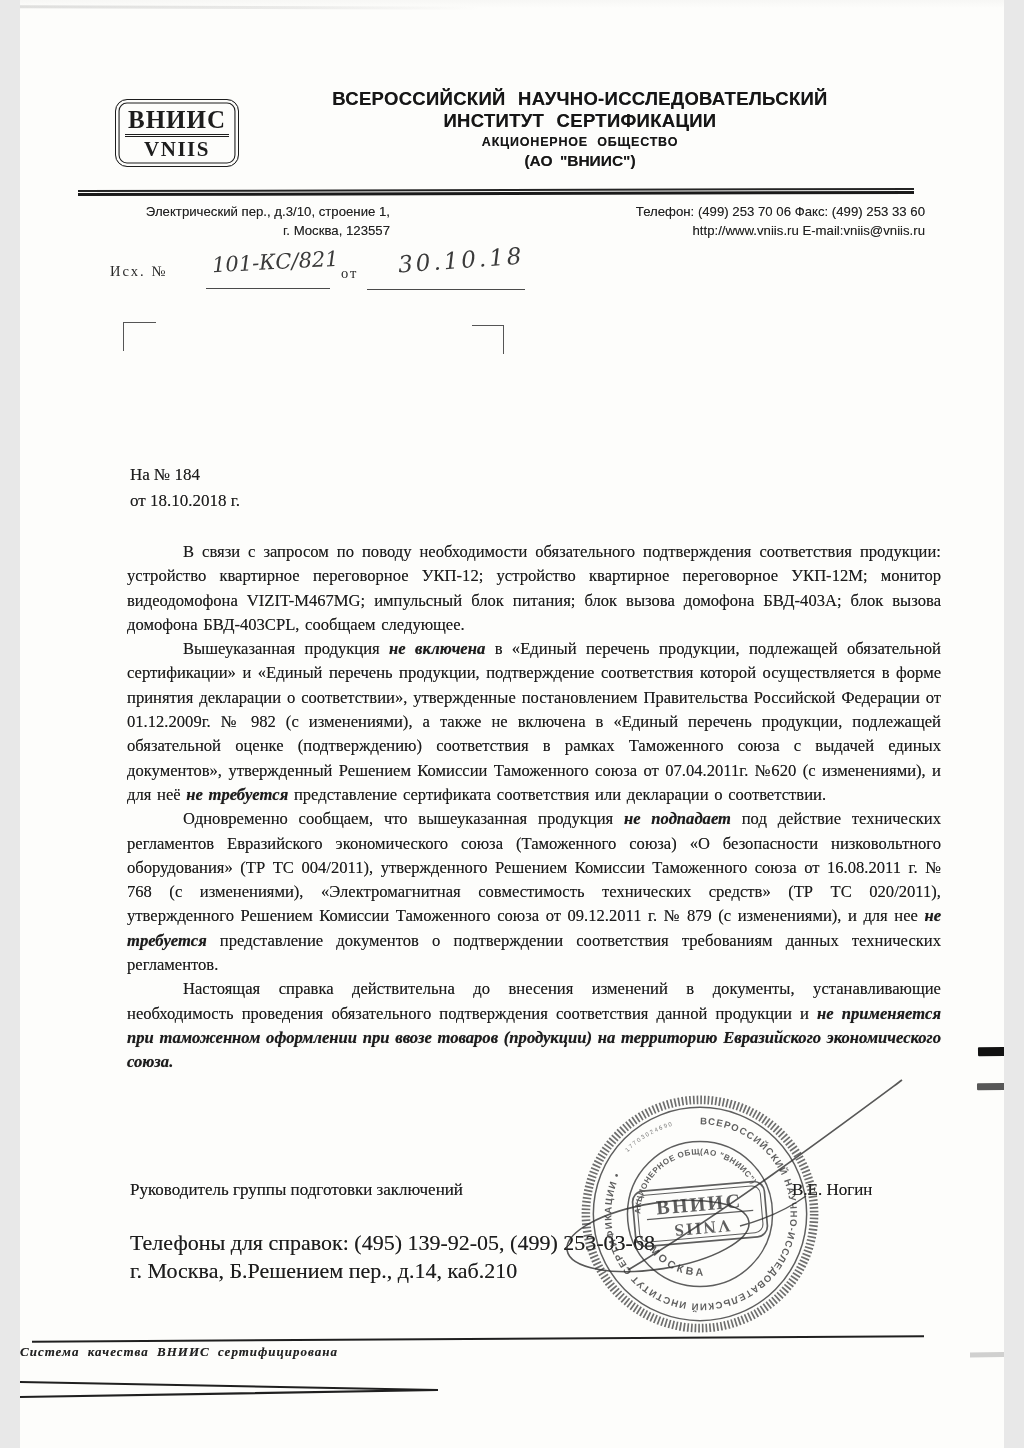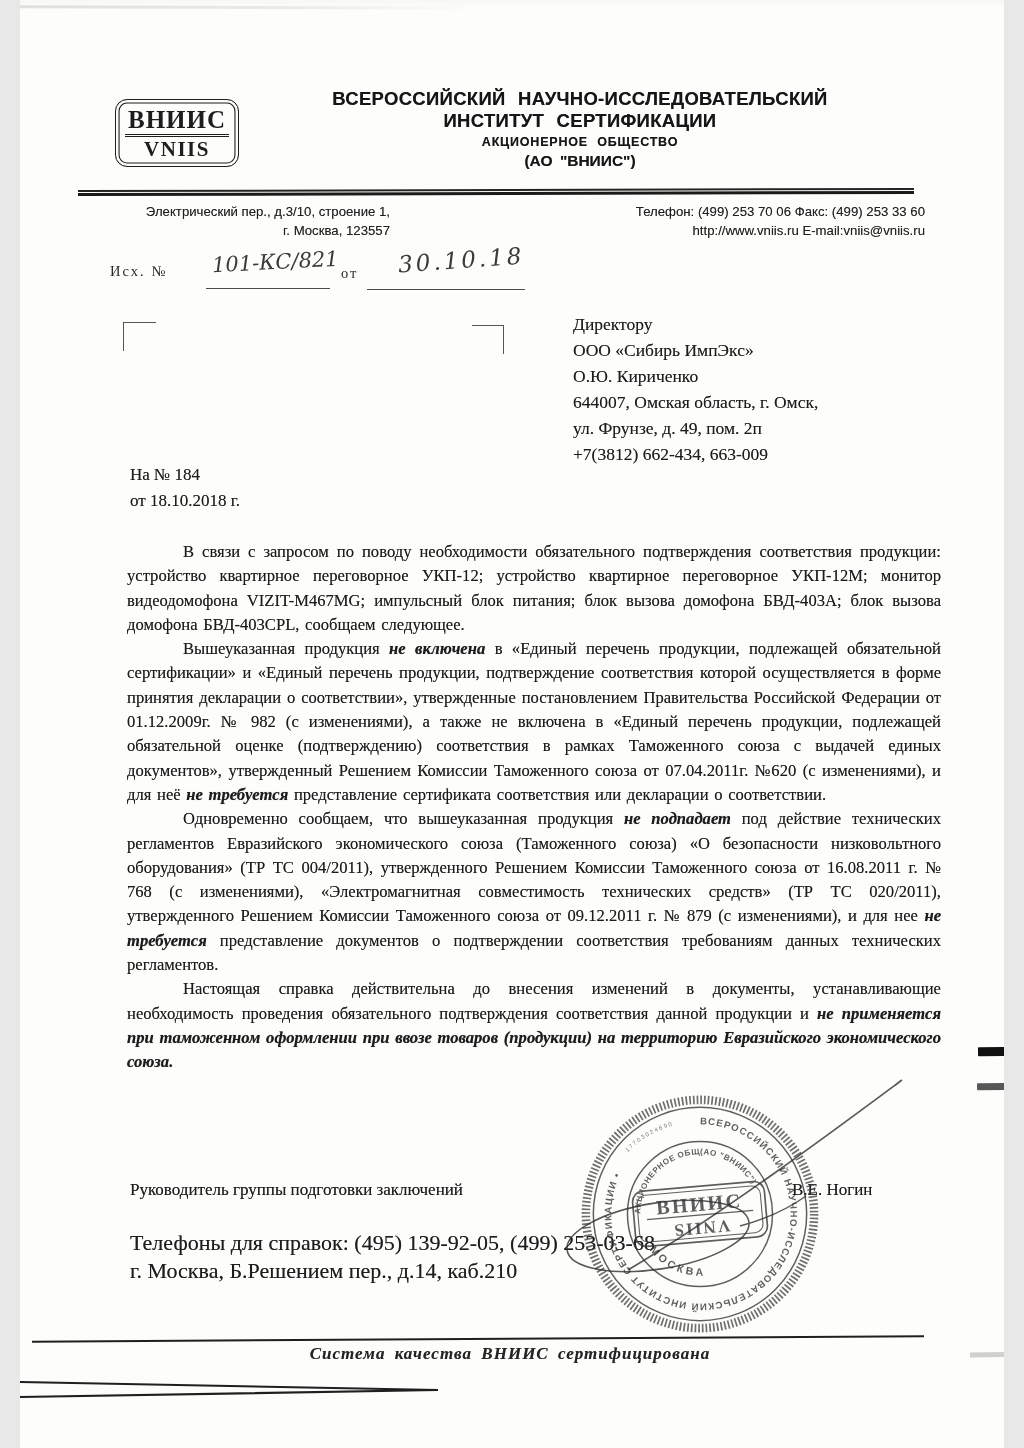--- a/index.html
+++ b/index.html
@@ -70,23 +70,23 @@
   .sig-position{left:110px; top:1180px; width:470px; font-size:17px;
     text-shadow:0 0 .6px rgba(0,0,0,.55);}
   .sig-name{left:772px; top:1180px; font-size:17px; text-shadow:0 0 .5px rgba(0,0,0,.5);}
   .phones{left:110px; top:1229px; width:560px; font-weight:normal; font-size:22px;
     line-height:28px; text-shadow:0 0 .5px rgba(0,0,0,.5);}
   
   .stamp{left:552px; top:1086px; width:256px; height:256px; opacity:.82;}
   .sig-overlay{left:520px; top:1030px; width:380px; height:300px; opacity:.8;}
   
   .footer-rule{left:12px; top:1338px; width:892px; height:2.4px; background:#1f1f1f; transform:rotate(-.35deg);}
-  .footer-note{left:0; top:1344px; width:960px; text-align:center;
-    font-style:italic; font-weight:bold; font-size:17px; letter-spacing:1px;
-    word-spacing:4px; color:#242424; text-shadow:0 0 .4px rgba(0,0,0,.4);padding-left:10px;}
+  .footer-note{left:0; top:1344px; width:960px; 
+    font-style:italic; font-weight:bold; font-size:13px; letter-spacing:1px;
+    word-spacing:4px; color:#242424; text-shadow:0 0 .4px rgba(0,0,0,.4);}
   .wedge{left:0; top:1376px; width:440px; height:26px;}
   
   .art1{left:958px; top:1047px; width:40px; height:9px; background:#111; transform:rotate(-1deg); border-radius:1px;}
   .art2{left:957px; top:1083px; width:42px; height:7px; background:#3a3a3a; opacity:.85; transform:rotate(-.6deg); border-radius:1px;}
   .art3{left:950px; top:1352px; width:55px; height:5px; background:#9a9a9a; opacity:.45; transform:rotate(-.8deg);}
   .art4{left:0; top:6px; width:460px; height:3px; opacity:.22; transform:rotate(.2deg);
     background:linear-gradient(90deg,#777,#aaa 60%,transparent);}
 </style>
 </head>
 <body>
@@ -129,28 +129,20 @@
   <div class="abs out-label" style="left:90px; top:263px;">Исх. №</div>
   <div class="abs out-line" style="left:186px; top:258px; width:124px;"></div>
   <div class="abs hand" style="left:192px; top:250px; font-size:21px; transform:rotate(-3deg);">101-КС/821</div>
   <div class="abs out-label" style="left:321px; top:265px;">от</div>
   <div class="abs out-line" style="left:347px; top:259px; width:158px;"></div>
   <div class="abs hand" style="left:378px; top:247px; font-size:23px; transform:rotate(-4deg); letter-spacing:3px;">30.10.18</div>
 
   <div class="abs corner-l"></div>
   <div class="abs corner-r"></div>
 
-  <div class="abs addressee">
-    <div>Директору</div>
-    <div>ООО «Сибирь ИмпЭкс»</div>
-    <div>О.Ю. Кириченко</div>
-    <div>644007, Омская область, г. Омск,</div>
-    <div>ул. Фрунзе, д. 49, пом. 2п</div>
-    <div>+7(3812) 662-434, 663-009</div>
-  </div>
 
   <div class="abs reference">
     <div>На  № 184</div>
     <div>от   18.10.2018 г.</div>
   </div>
 
   <div class="abs body-text">
     <p><span>В связи с запросом по поводу необходимости обязательного подтверждения соответствия продукции: устройство квартирное переговорное УКП-12; устройство квартирное переговорное УКП-12М; монитор видеодомофона VIZIT-M467MG; импульсный блок питания; блок вызова домофона БВД-403А; блок вызова домофона БВД-403CPL, сообщаем следующее.</span></p>
     <p><span>Вышеуказанная продукция </span><b>не включена</b><span> в «Единый перечень продукции, подлежащей обязательной сертификации» и «Единый перечень продукции, подтверждение соответствия которой осуществляется в форме принятия декларации о соответствии», утвержденные постановлением Правительства Российской Федерации от 01.12.2009г. № 982 (с изменениями), а также не включена в «Единый перечень продукции, подлежащей обязательной оценке (подтверждению) соответствия в рамках Таможенного союза с выдачей единых документов», утвержденный Решением Комиссии Таможенного союза от 07.04.2011г. №620 (с изменениями), и для неё </span><b>не требуется</b><span> представление сертификата соответствия или декларации о соответствии.</span></p>
     <p><span>Одновременно сообщаем, что вышеуказанная продукция </span><b>не подпадает</b><span> под действие технических регламентов Евразийского экономического союза (Таможенного союза) «О безопасности низковольтного оборудования» (ТР ТС 004/2011), утвержденного Решением Комиссии Таможенного союза от 16.08.2011 г. № 768 (с изменениями), «Электромагнитная совместимость технических средств» (ТР ТС 020/2011), утвержденного Решением Комиссии Таможенного союза от 09.12.2011 г. № 879 (с изменениями), и для нее </span><b>не требуется</b><span> представление документов о подтверждении соответствия требованиям данных технических регламентов.</span></p>

